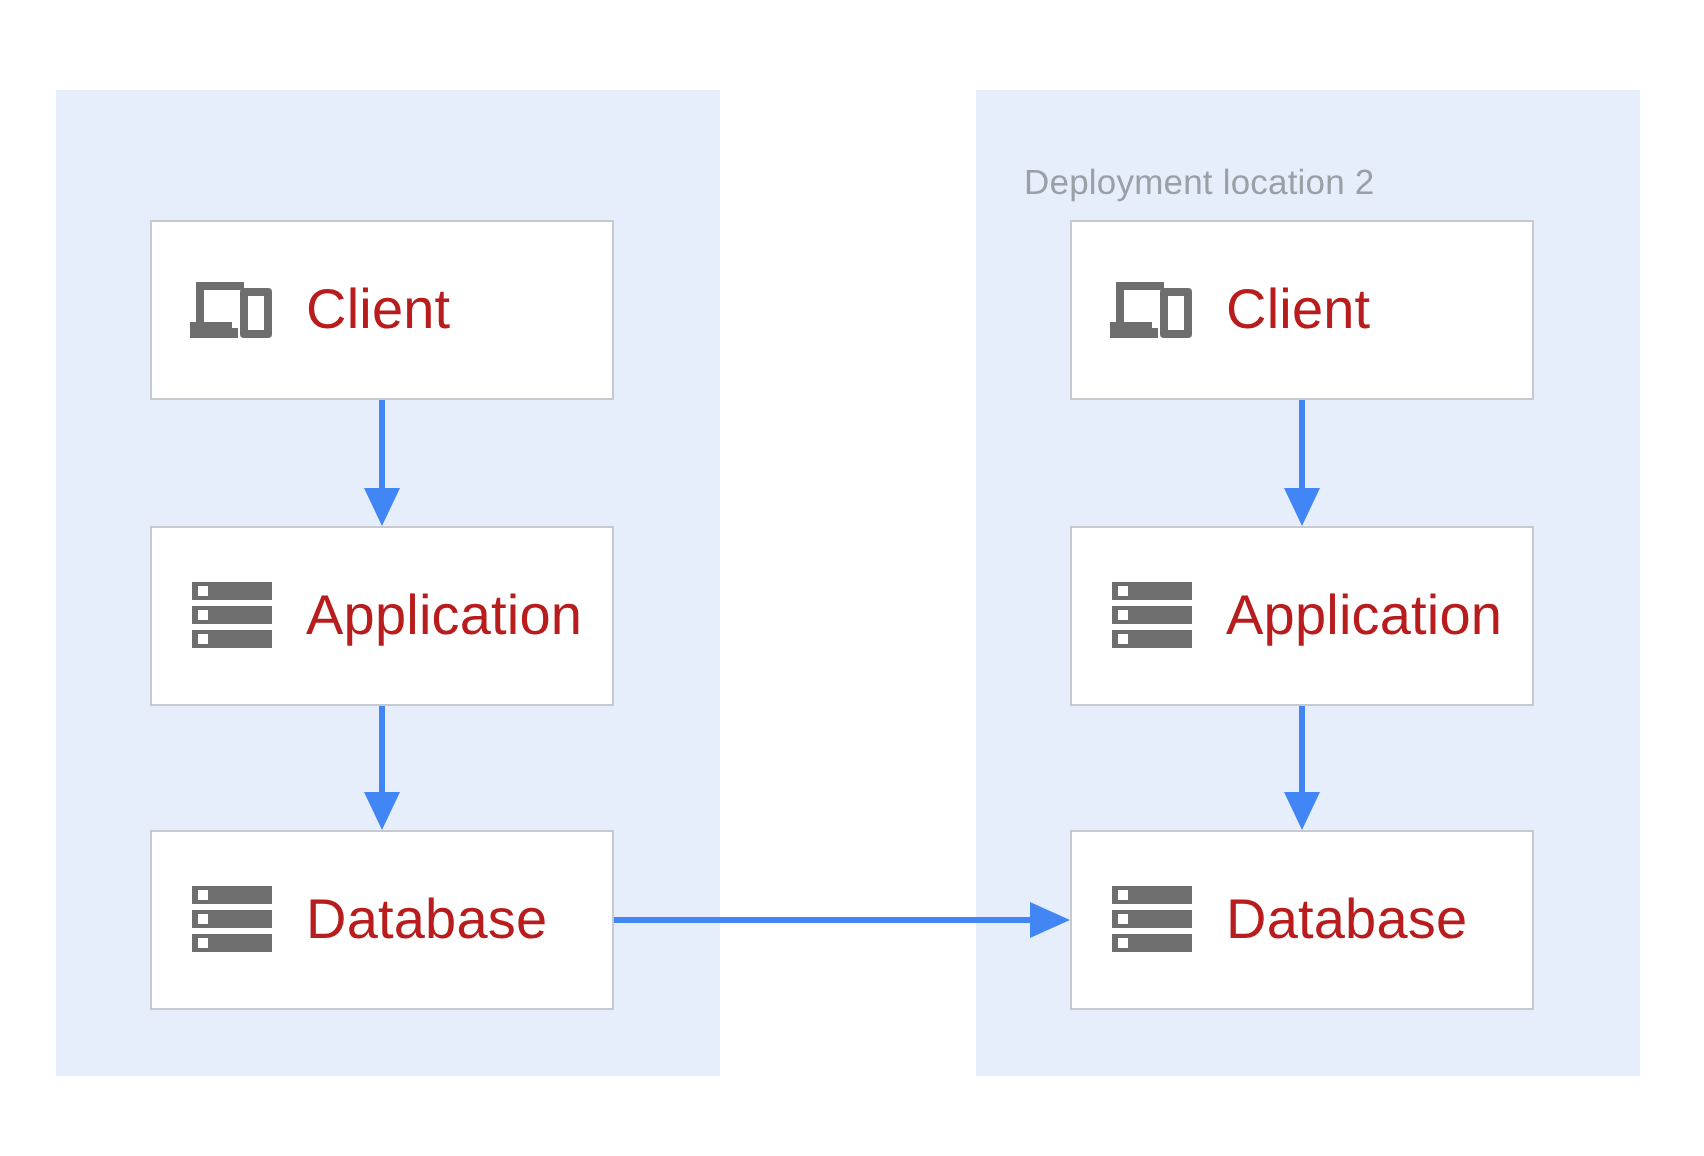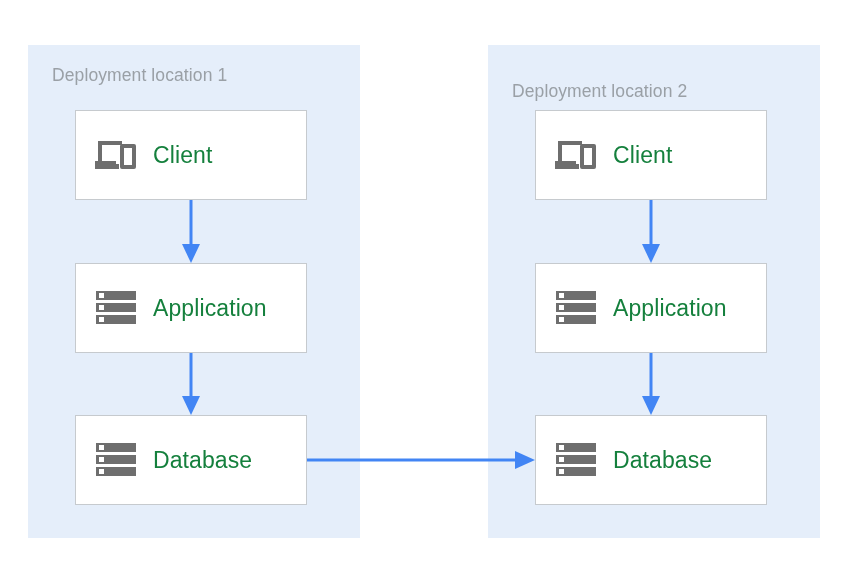--- a/index.html
+++ b/index.html
@@ -48,22 +48,22 @@
   .node .icon {
     flex: 0 0 auto;
     width: 46px;
     height: 40px;
     display: flex;
     align-items: center;
     justify-content: center;
     margin-right: 14px;
   }
   .node .node-label {
-    font-size: 23px;
-    color: #15803d;
+    font-size: 28px;
+    color: #b91c1c;
     white-space: nowrap;
     letter-spacing: 0.1px;
   }
 
   
   #node-client-1   { left: 75px;  top: 110px; width: 232px; height: 90px; }
   #node-app-1      { left: 75px;  top: 263px; width: 232px; height: 90px; }
   #node-db-1       { left: 75px;  top: 415px; width: 232px; height: 90px; }
   
   #node-client-2   { left: 535px; top: 110px; width: 232px; height: 90px; }
@@ -80,21 +80,20 @@
   #arrow-client-app-2 { left: 639px; top: 200px; height: 63px; }
   #arrow-app-db-2     { left: 639px; top: 353px; height: 62px; }
   #arrow-db-db        { left: 307px; top: 448px; width: 228px; height: 24px; }
 </style>
 </head>
 <body>
 
 <div id="canvas">
 
   <div class="region" id="region-1"></div>
-  <div class="region-label" id="region-1-label">Deployment location 1</div>
 
   <div class="region" id="region-2"></div>
   <div class="region-label" id="region-2-label">Deployment location 2</div>
 
   <div class="node" id="node-client-1">
     <span class="icon">
       <svg width="42" height="32" viewBox="0 0 42 32" aria-hidden="true">
         <path fill="#6e6e6e" d="M3 2 h24 v4 H7 v16 h14 v4 H0 v-4 h3 Z"></path>
         <rect x="0" y="25" width="24" height="5" fill="#6e6e6e"></rect>
         <path fill="#6e6e6e" d="M27 5 h12 a2 2 0 0 1 2 2 v21 a2 2 0 0 1 -2 2 h-12 a2 2 0 0 1 -2 -2 v-21 a2 2 0 0 1 2 -2 Z M29 9 v17 h8 v-17 Z"></path>

